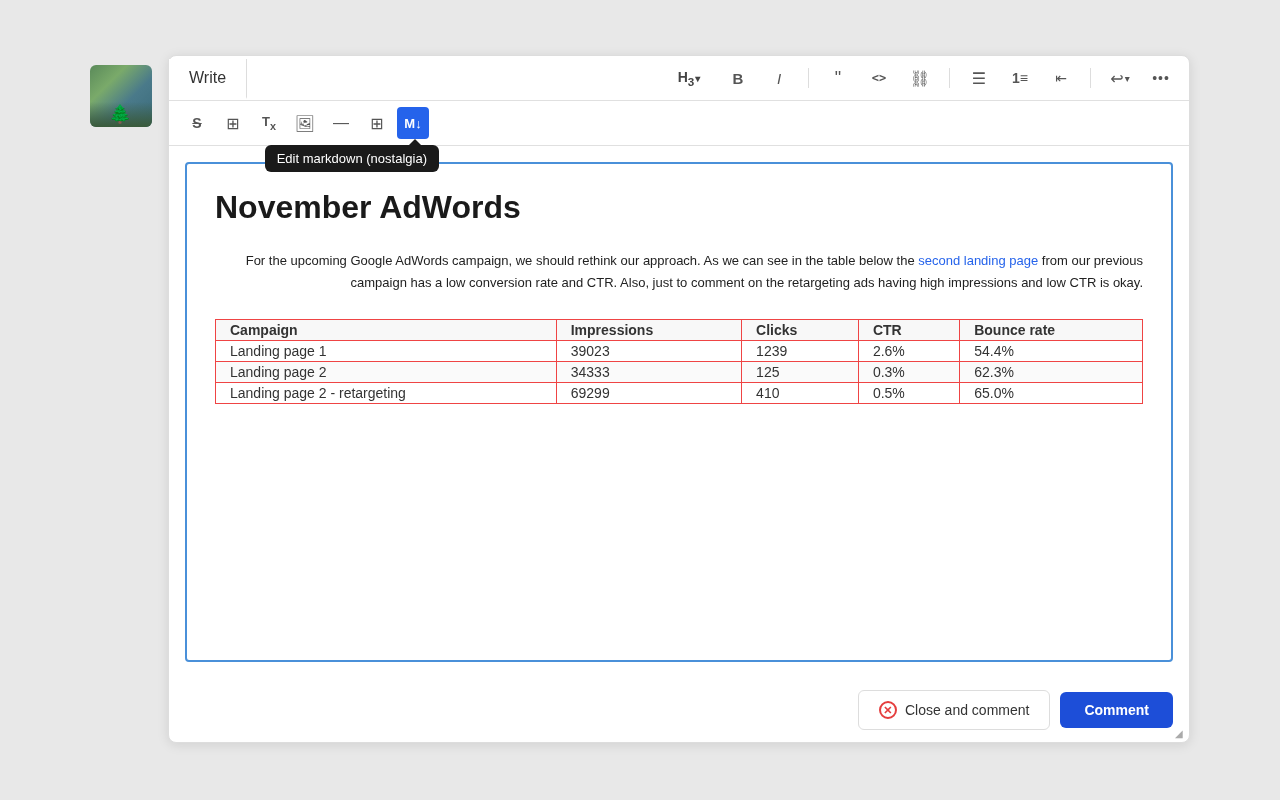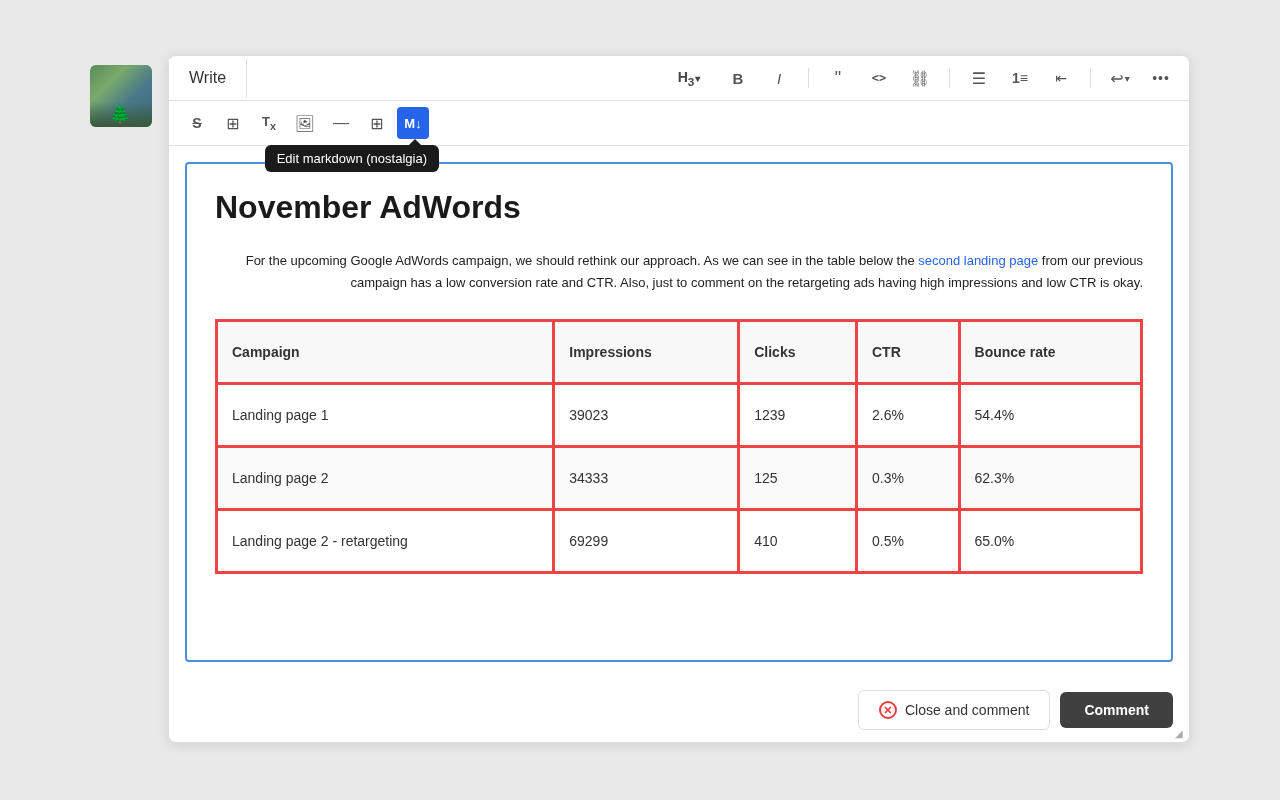--- a/index.html
+++ b/index.html
@@ -218,22 +218,22 @@
     
     .data-table {
       width: 100%;
       border-collapse: collapse;
       font-size: 14px;
       margin-top: 8px;
     }
 
     .data-table th,
     .data-table td {
-      border: 3px solid #ef4444;
-      padding: 22px 14px;
+      border: 1px solid #ef4444;
+      padding: 2px 14px;
       text-align: left;
     }
 
     .data-table th {
       background: #f8f8f8;
       font-weight: 600;
       color: #333;
     }
 
     .data-table td {
@@ -291,21 +291,21 @@
       border: 2px solid #e53e3e;
       border-radius: 50%;
       color: #e53e3e;
       font-size: 11px;
       font-weight: 700;
       flex-shrink: 0;
     }
 
     .comment-btn {
       padding: 10px 24px;
-      background: #404040;
+      background: #1d4ed8;
       color: #fff;
       border: none;
       border-radius: 6px;
       cursor: pointer;
       font-size: 14px;
       font-weight: 600;
     }
 
     
     .icon-strikethrough { text-decoration: line-through; font-style: normal; font-size: 14px; font-weight: 600; }

